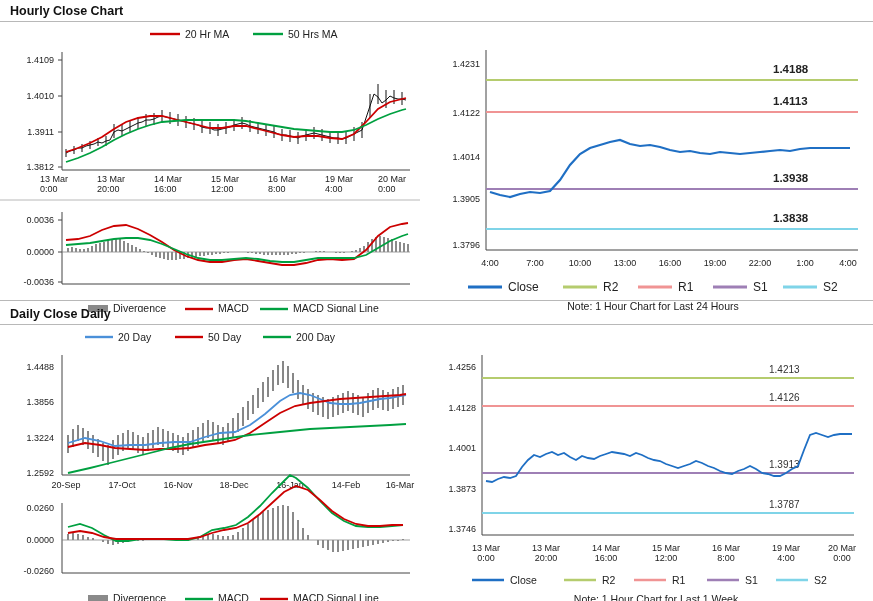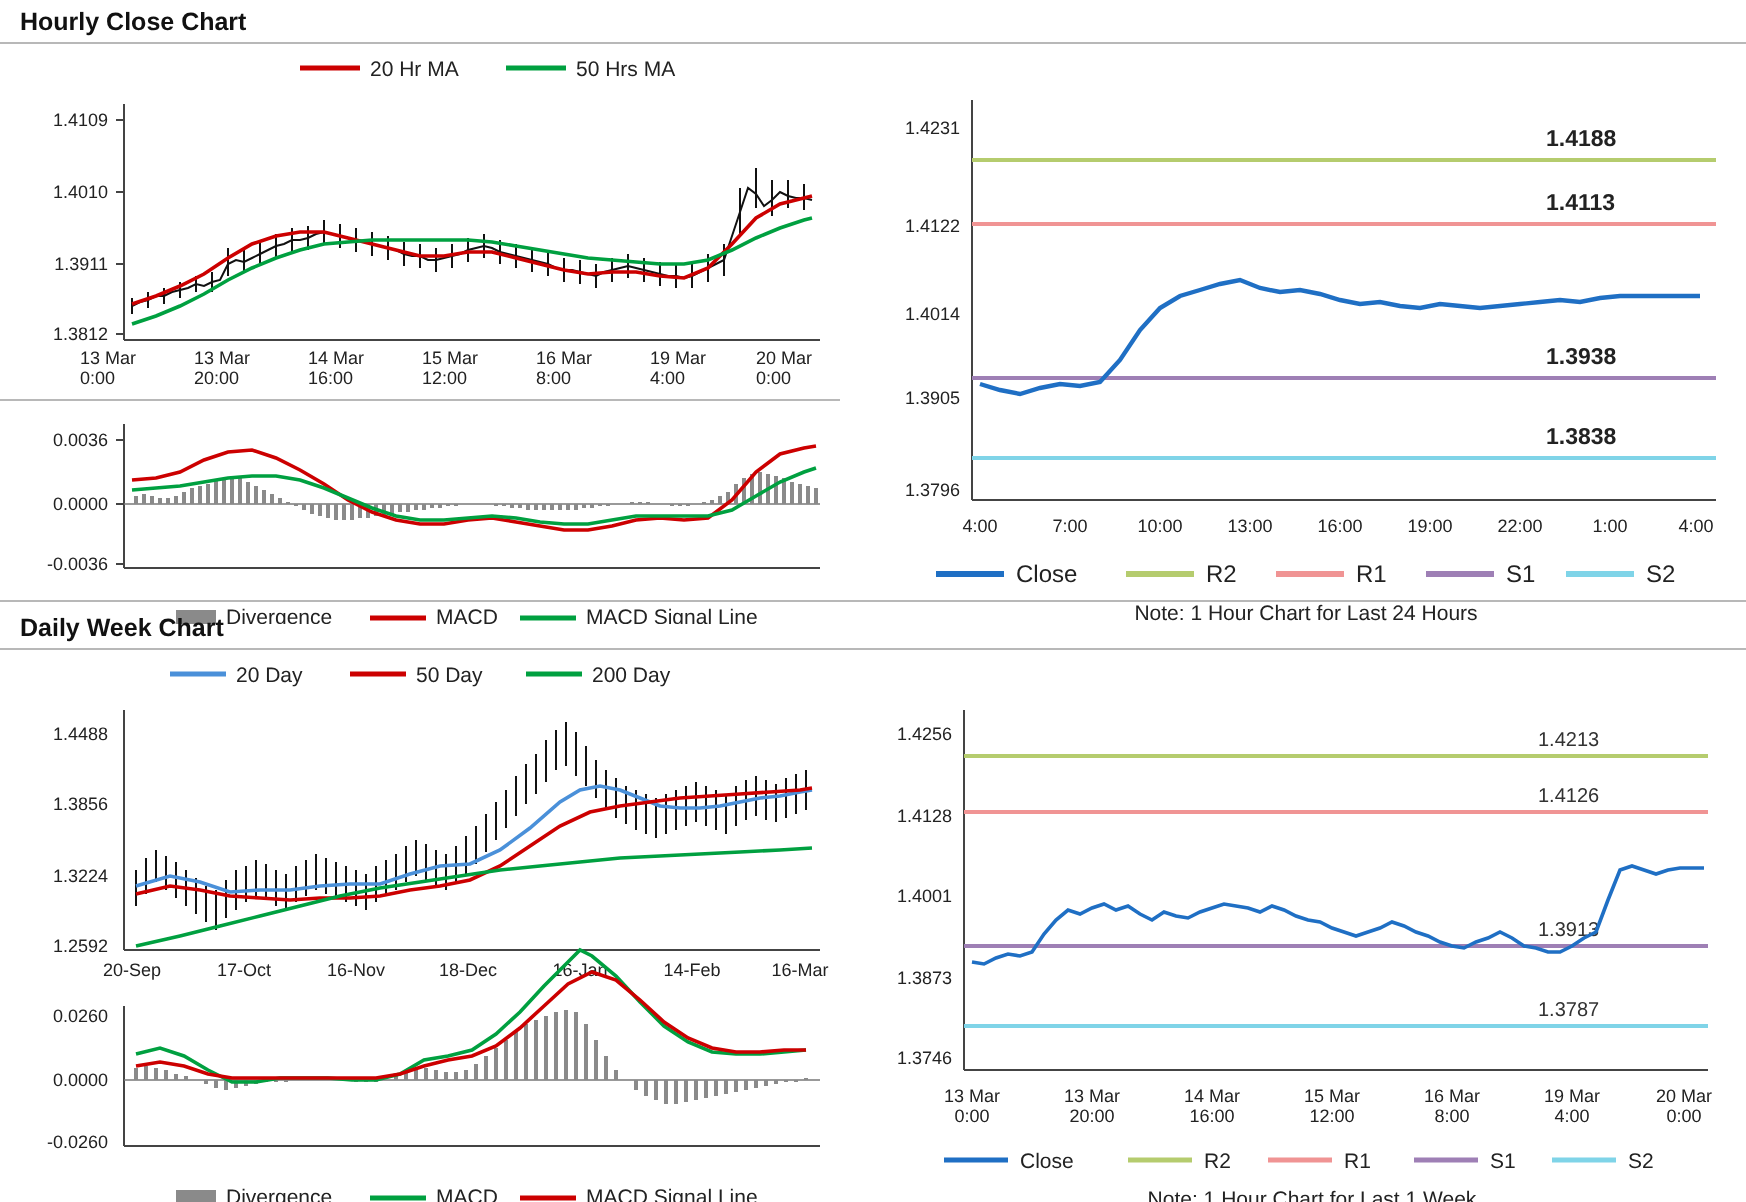--- a/index.html
+++ b/index.html
@@ -320,21 +320,21 @@
         </g>
         <text x="225" y="288" text-anchor="middle" class="note">Note: 1 Hour Chart for Last 24 Hours</text>
       </svg>
     </div>
   </div>
 </div>
 
 <div class="hr-line" style="position:absolute; top:300px;"></div>
 
 <div class="panel" style="top:303px;">
-  <div class="panel-title">Daily Week Chart</div>
+  <div class="panel-title">Daily Close Daily</div>
   <div class="hr-line"></div>
 
   <div class="charts-row" style="height:280px;">
 
     <div class="chartbox" style="left:0px; top:0px;">
       <svg width="420" height="280" viewBox="0 0 420 280">
 
         <g>
           <line x1="85" y1="12" x2="113" y2="12" stroke="#4a90d9" stroke-width="2.4"></line>
           <text x="118" y="16" class="legtext">20 Day</text>

